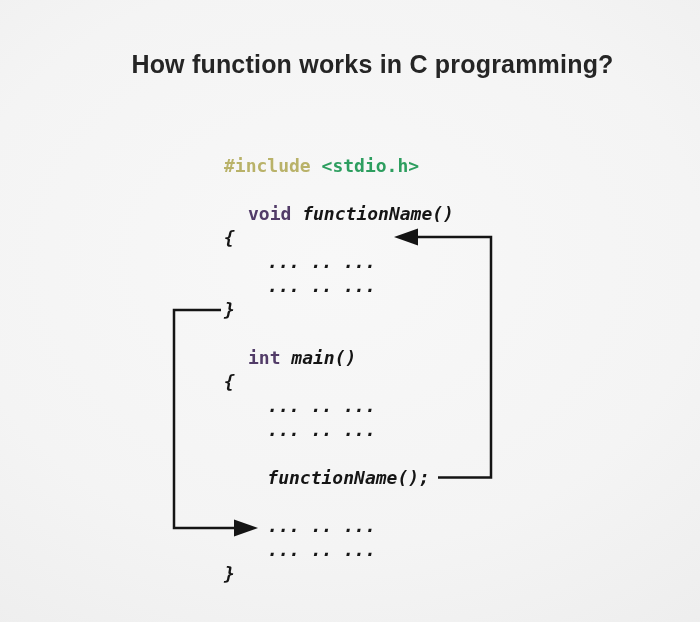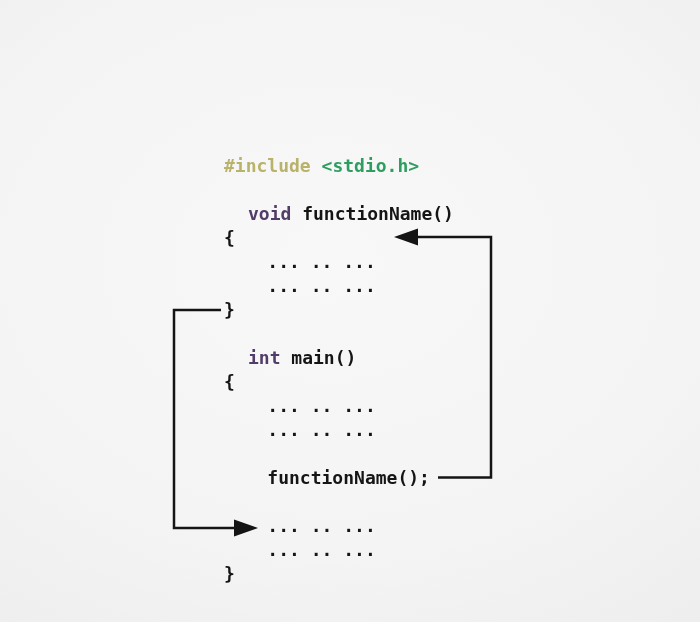--- a/index.html
+++ b/index.html
@@ -35,21 +35,21 @@
     font-family: "DejaVu Sans Mono", monospace;
     font-size: 18px;
     font-weight: bold;
     line-height: 24px;
     white-space: pre;
     color: var(--code-text, #151515);
   }
   .code-line {
     height: 24px;
   }
-  .tok-plain   { color: var(--code-text, #151515); }
+  .tok-plain   { color: var(--code-text, #151515); font-style: italic; }
   .tok-keyword { color: var(--keyword, #523c68); margin-left: 24px; }
   .tok-preproc { color: var(--preprocessor, #b9b269); }
   .tok-header  { color: var(--header-name, #2d9e5f); }
   .flow-arrows {
     position: absolute;
     left: 0;
     top: 0;
     pointer-events: none;
   }
   .flow-arrows polyline {
@@ -60,20 +60,21 @@
   .flow-arrows polygon {
     fill: var(--arrow, #141414);
     stroke: none;
   }
 </style>
 </head>
 <body>
 
 <div class="page">
 
+  <h1 class="page-title">How function works in C programming?</h1>
 
   <pre class="code-block"><div class="code-line"><span class="tok-preproc">#include </span><span class="tok-header">&lt;stdio.h&gt;</span></div><div class="code-line">&nbsp;</div><div class="code-line"><span class="tok-keyword">void</span><span class="tok-plain"> functionName()</span></div><div class="code-line"><span class="tok-plain">{</span></div><div class="code-line"><span class="tok-plain">    ... .. ...</span></div><div class="code-line"><span class="tok-plain">    ... .. ...</span></div><div class="code-line"><span class="tok-plain">}</span></div><div class="code-line">&nbsp;</div><div class="code-line"><span class="tok-keyword">int</span><span class="tok-plain"> main()</span></div><div class="code-line"><span class="tok-plain">{</span></div><div class="code-line"><span class="tok-plain">    ... .. ...</span></div><div class="code-line"><span class="tok-plain">    ... .. ...</span></div><div class="code-line">&nbsp;</div><div class="code-line"><span class="tok-plain">    functionName();</span></div><div class="code-line">&nbsp;</div><div class="code-line"><span class="tok-plain">    ... .. ...</span></div><div class="code-line"><span class="tok-plain">    ... .. ...</span></div><div class="code-line"><span class="tok-plain">}</span></div></pre>
 
   <svg class="flow-arrows" width="700" height="622" viewBox="0 0 700 622">
 
     <g>
       <polyline points="438,477.5 491,477.5 491,237 416,237"></polyline>
       <polygon points="394,237 418,228.5 418,245.5"></polygon>
     </g>
 

